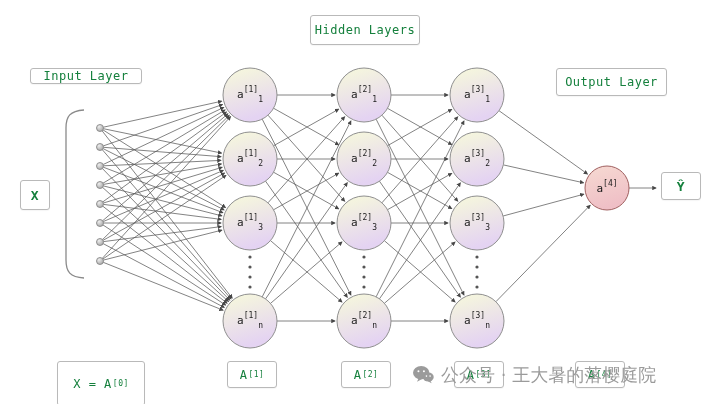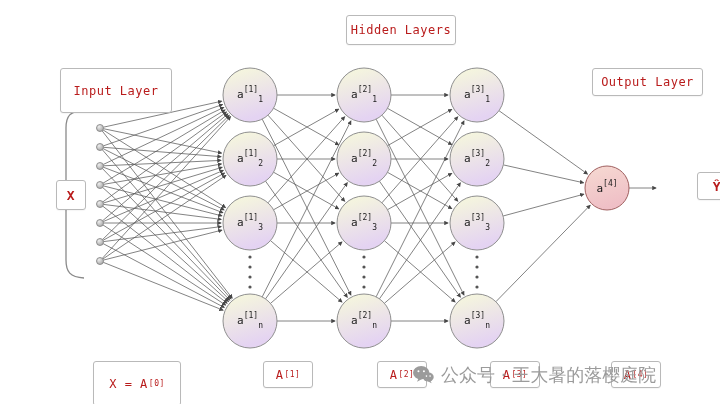--- a/index.html
+++ b/index.html
@@ -3,23 +3,22 @@
 <meta charset="utf-8">
 <style>
   * { margin:0; padding:0; box-sizing:border-box; }
   html,body { width:720px; height:404px; background:#ffffff; overflow:hidden; }
   body { font-family:"DejaVu Sans Mono", monospace; }
   .stage { position:relative; width:720px; height:404px; background:#ffffff; }
   svg.netsvg { position:absolute; left:0; top:0; }
   .box {
     position:absolute; display:flex; align-items:center; justify-content:center;
     background:#ffffff; border:1px solid #b9b9b9; border-radius:3px;
-    font-size:12px; color:#b91c1c; letter-spacing:0.5px;
+    font-size:12px; color:#15803d; letter-spacing:0.5px;
     box-shadow:0 1px 1px rgba(0,0,0,0.04);
-    margin-left:36px;
   }
   .box sup { font-size:8px; margin-left:1px; }
   .symbol { font-size:13px; font-weight:bold; }
   .edge { stroke:#5a5a5a; stroke-width:0.75; }
   .node { fill:url(#nodeGrad); stroke:#8f8f8f; stroke-width:1; }
   .out-node { fill:url(#outGrad); stroke:#a06060; stroke-width:1; }
   .input-dot { fill:url(#dotGrad); stroke:#7d7d7d; stroke-width:0.8; }
   .vdot { fill:#555555; }
   .node-label { font-family:"DejaVu Sans Mono", monospace; font-size:11px; fill:#1a1a1a; }
   .watermark {
@@ -168,21 +167,21 @@
         <circle cx="477" cy="267" r="1.6" class="vdot"></circle>
         <circle cx="477" cy="277" r="1.6" class="vdot"></circle>
         <circle cx="477" cy="287" r="1.6" class="vdot"></circle>
         <circle cx="607" cy="188" r="22" class="out-node"></circle>
         <text x="607" y="192" text-anchor="middle" class="node-label"><tspan>a</tspan><tspan dy="-6" font-size="8">[4]</tspan></text>
       </g>
   </svg>
 
   <div class="box" style="left:310px; top:15px; width:110px; height:30px">Hidden Layers</div>
 
-  <div class="box" style="left:24px; top:68px; width:112px; height:45px">Input Layer</div>
+  <div class="box" style="left:30px; top:68px; width:112px; height:16px">Input Layer</div>
 
   <div class="box" style="left:556px; top:68px; width:111px; height:28px">Output Layer</div>
 
   <div class="box symbol" style="left:20px; top:180px; width:30px; height:30px">X</div>
 
   <div class="box symbol" style="left:661px; top:172px; width:40px; height:28px">Ŷ</div>
 
   <div class="box" style="left:57px; top:361px; width:88px; height:45px">
     <span>X = A</span>
       <sup>[0]</sup>

